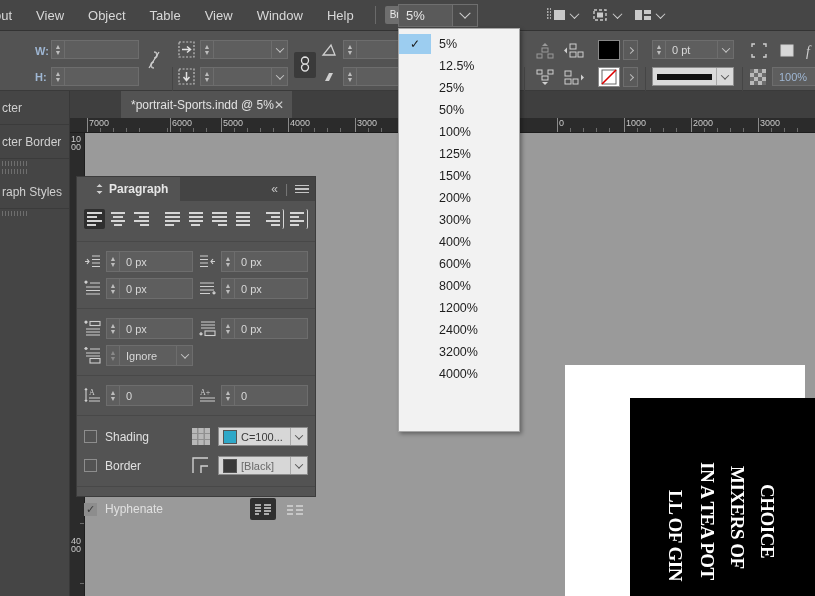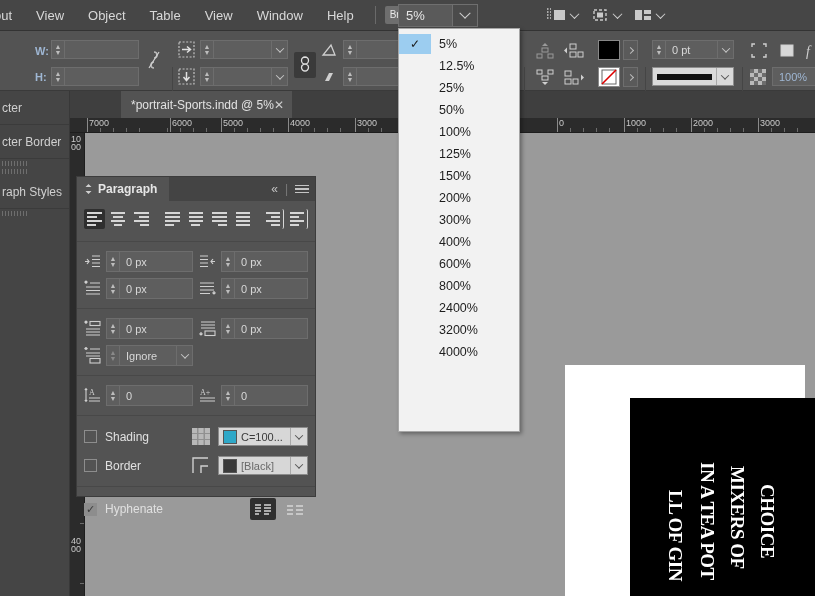--- a/index.html
+++ b/index.html
@@ -131,21 +131,21 @@
   }
 
   
   #parapanel{
     position:absolute; left:76px; top:176px; width:240px; height:321px;
     background:#535353; border:1px solid #3c3c3c;
   }
   #paratabstrip{ height:24px; background:#444; display:flex; align-items:center; position:relative;}
   #paratab{
     height:24px; background:#535353; display:flex; align-items:center; gap:5px;
-    padding:0 12px 0 7px; font-size:12px; font-weight:bold; color:#e6e6e6; cursor:pointer;
+    padding:0 12px 0 18px; font-size:12px; font-weight:bold; color:#e6e6e6; cursor:pointer;
   }
   #panelicons{ position:absolute; right:6px; top:0; height:24px; display:flex; align-items:center; gap:7px;}
   .ph{ width:14px; height:12px; display:flex; flex-direction:column; justify-content:center; gap:2px; cursor:pointer;}
   .ph b{ display:block; height:1.5px; background:#c4c4c4;}
 
   .alignrow{ display:flex; align-items:center; gap:3px; padding:8px 7px 6px 7px;}
   .albtn{ width:22px; height:20px; display:flex; flex-direction:column; justify-content:center;
           gap:2.5px; padding:0 3px; cursor:pointer; border-radius:2px;}
   .albtn.on{ background:#2f2f2f;}
   .albtn i{ display:block; height:1.6px; background:#d6d6d6;}
@@ -775,20 +775,24 @@
   <div class="zitem">
       <span class="zcheck"></span>
       <span class="zlabel">600%</span>
     </div>
   <div class="zitem">
       <span class="zcheck"></span>
       <span class="zlabel">800%</span>
     </div>
   <div class="zitem">
       <span class="zcheck"></span>
+      <span class="zlabel">1200%</span>
+    </div>
+  <div class="zitem">
+      <span class="zcheck"></span>
       <span class="zlabel">2400%</span>
     </div>
   <div class="zitem">
       <span class="zcheck"></span>
       <span class="zlabel">3200%</span>
     </div>
   <div class="zitem">
       <span class="zcheck"></span>
       <span class="zlabel">4000%</span>
     </div>

